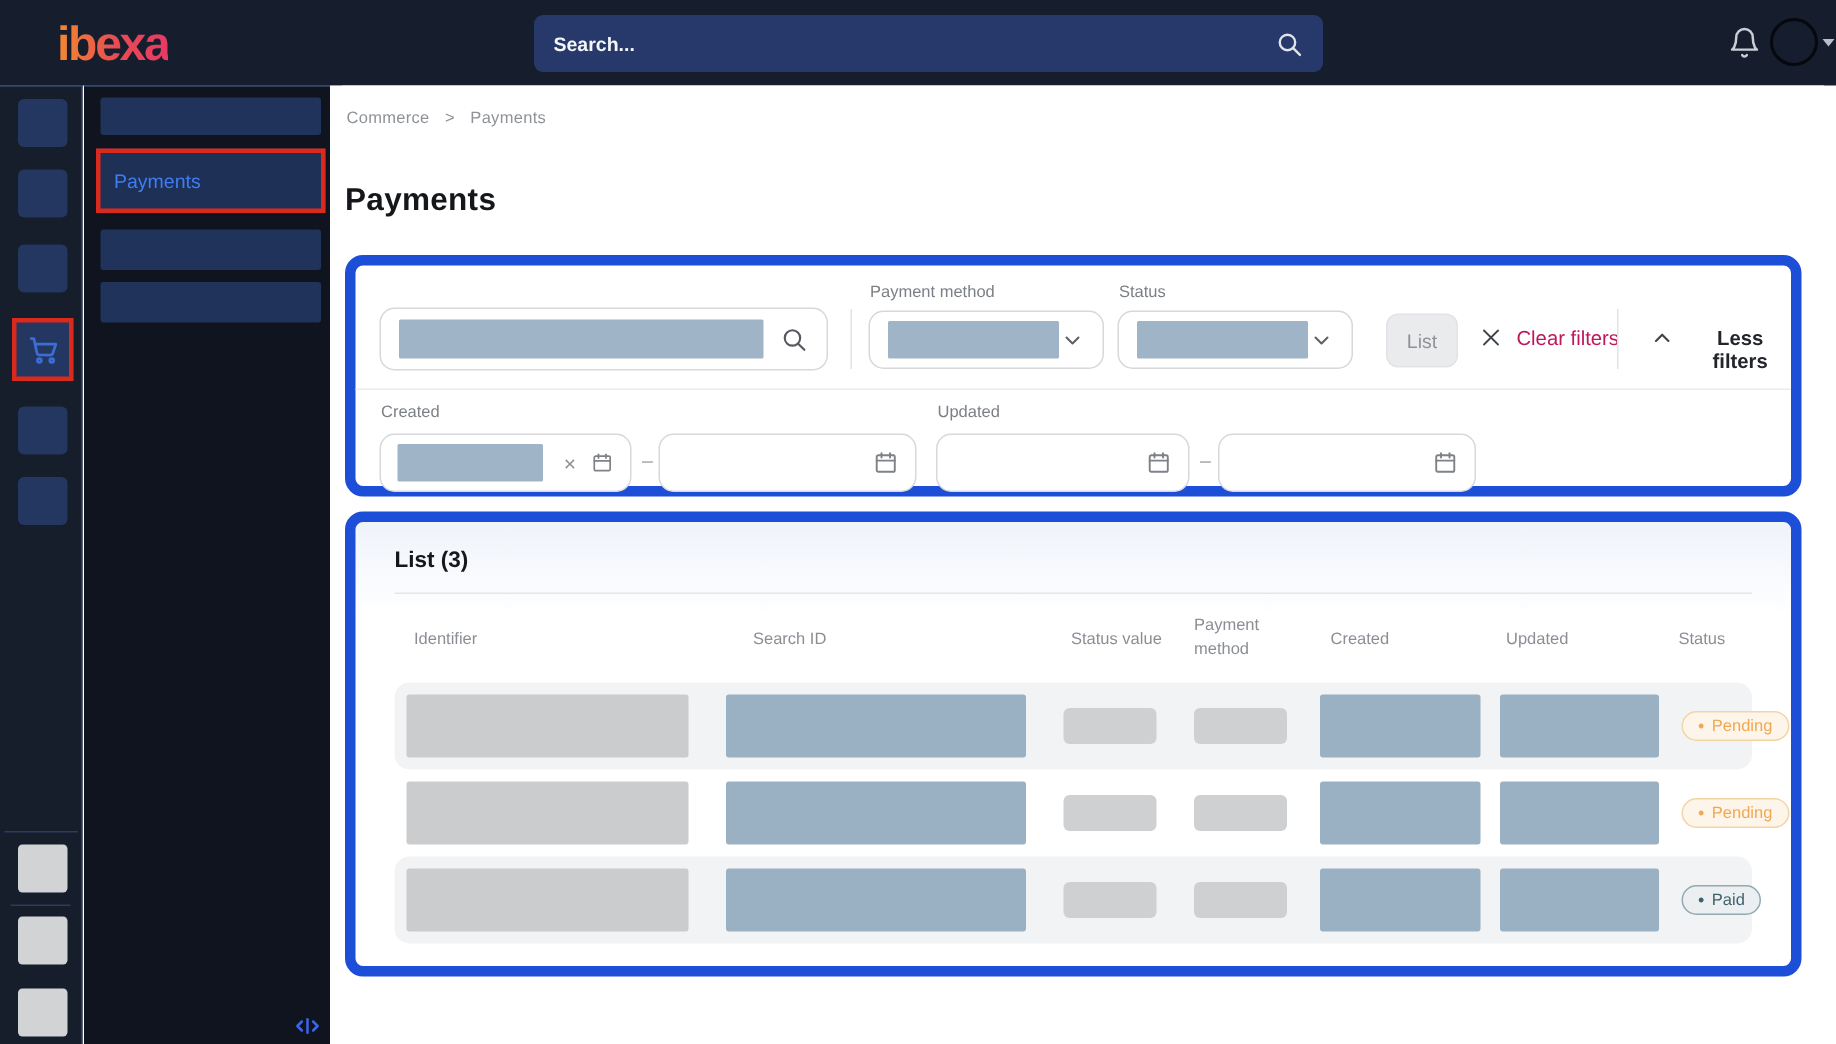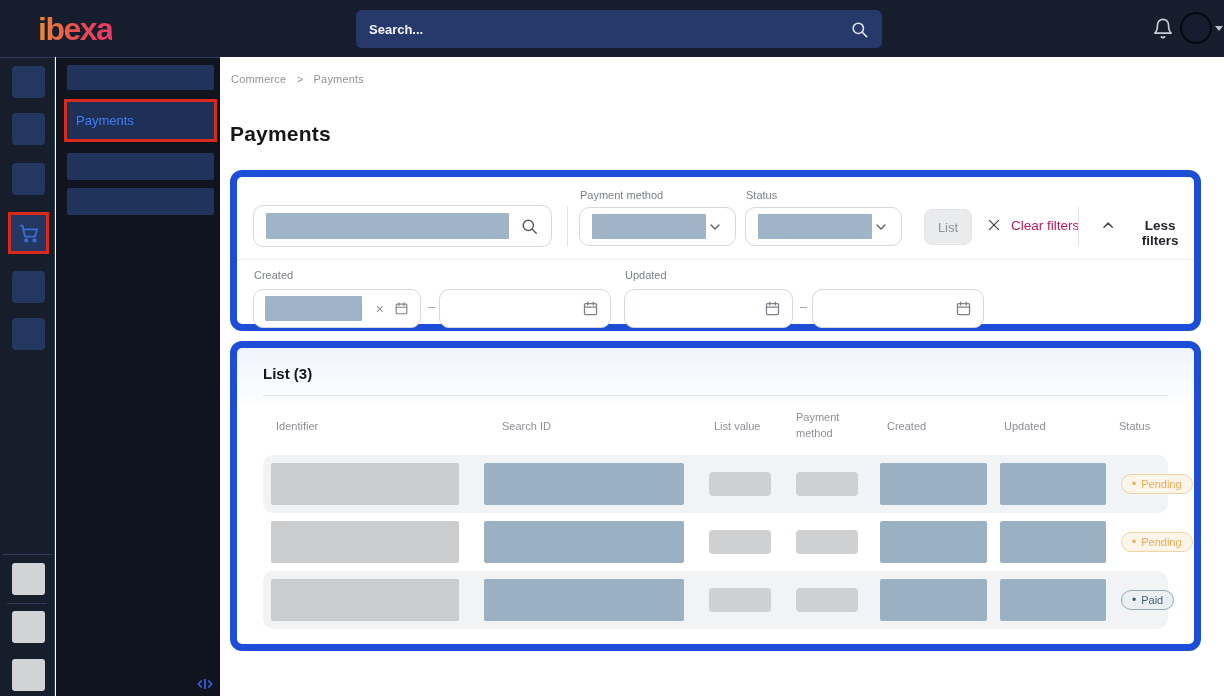--- a/index.html
+++ b/index.html
@@ -266,21 +266,21 @@
     </div>
   </div>
 
   <div class="card list-card">
     <div class="list-title">List (3)</div>
     <div class="list-div"></div>
 
     <div class="tgrid thead">
       <div class="h1">Identifier</div>
       <div class="h2">Search ID</div>
-      <div class="h3">List value</div>
+      <div class="h3">Status value</div>
       <div class="h4">Payment method</div>
       <div class="h5">Created</div>
       <div class="h6">Updated</div>
       <div class="h7">Status</div>
     </div>
 
     <div class="trows">
       <div class="tgrid trow">
         <div>
             <div class="blk gray b-id"></div>

